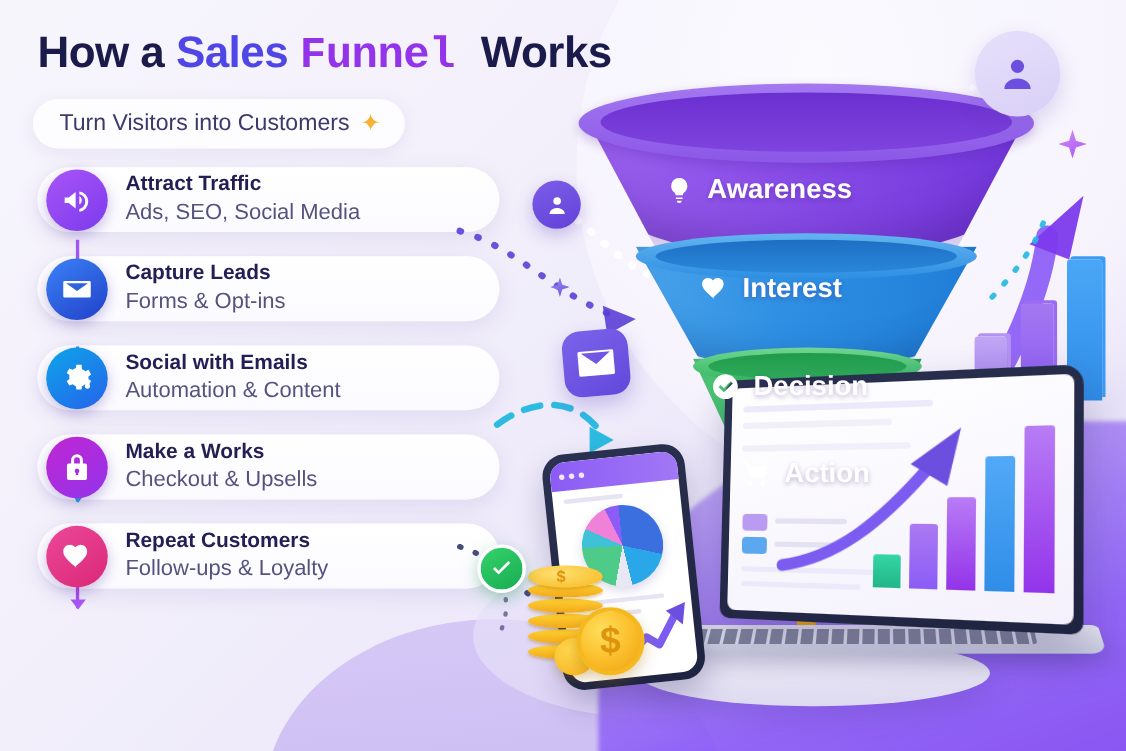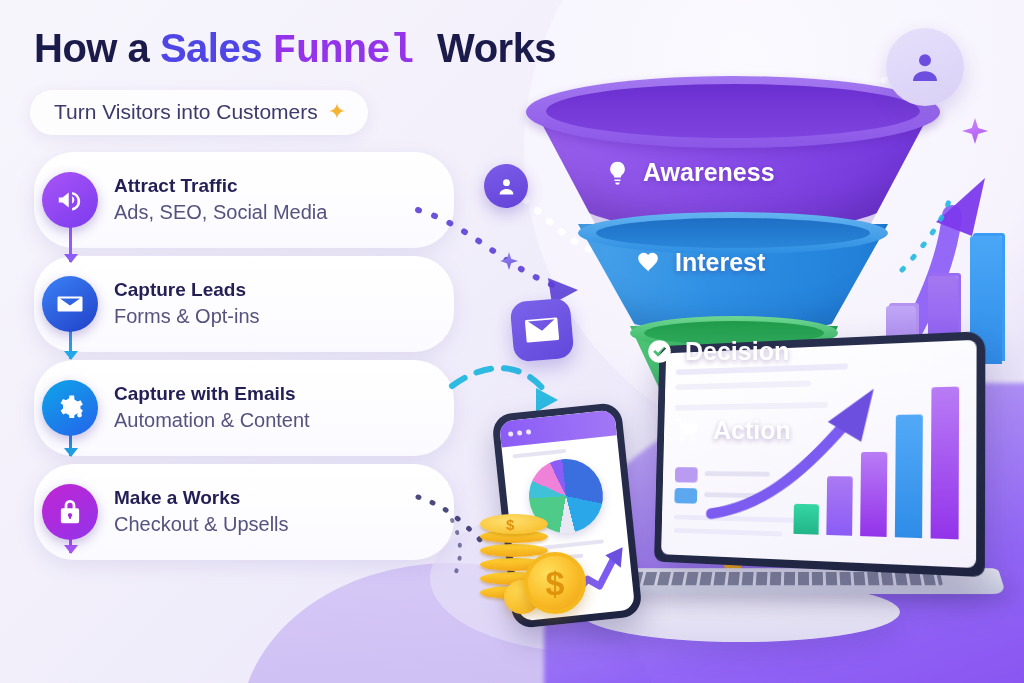--- a/index.html
+++ b/index.html
@@ -52,21 +52,21 @@
     display:flex; align-items:center; gap:10px;
     box-shadow:0 4px 16px rgba(110,90,180,.10);
   }
   .subtitle-pill .sub-text { font-size:21px; color:#3d3a6b; font-weight:500; white-space:nowrap; }
   .spark { color:#f5b233; font-size:22px; line-height:1; }
 
   
   .steps { position:absolute; left:34px; top:152px; width:420px; }
   .step {
     position:relative;
-    height:96px; margin-bottom:8px;
+    height:59px; margin-bottom:22px;
     background:linear-gradient(180deg,#ffffff 0%,#fbfaff 100%);
     border-radius:40px;
     display:flex; align-items:center;
     padding-left:8px;
     box-shadow:0 6px 20px rgba(110,90,180,.13);
   }
   .step-icon {
     width:56px; height:56px; min-width:56px; border-radius:50%;
     display:flex; align-items:center; justify-content:center;
     color:#fff;
@@ -356,41 +356,57 @@
     <div class="head" style="border-top:9px solid #1f9ee0;"></div>
   </div>
   <div class="step">
     <div class="step-icon" style="background:linear-gradient(145deg,#0ea5e9 0%,#2563eb 100%);">
       <svg viewBox="0 0 24 24">
           <path d="M12 8.2A3.8 3.8 0 1 0 12 15.8 3.8 3.8 0 0 0 12 8.2zm8.4 3.8a8.3 8.3 0 0 0-.12-1.4l2-1.5-1.9-3.3-2.35.95a8.2 8.2 0 0 0-2.43-1.4L15.3 2h-3.8l-.3 2.35a8.2 8.2 0 0 0-2.43 1.4L6.42 4.8 4.5 8.1l2 1.5a8.3 8.3 0 0 0 0 2.8l-2 1.5 1.92 3.3 2.35-.95a8.2 8.2 0 0 0 2.43 1.4l.3 2.35h3.8l.3-2.35a8.2 8.2 0 0 0 2.43-1.4l2.35.95 1.9-3.3-2-1.5c.08-.46.12-.93.12-1.4z"></path>
           <circle cx="19.6" cy="17.6" r="1.9"></circle>
         </svg>
     </div>
     <div class="step-text">
-      <div class="step-title">Capture with Emails</div>
+      <div class="step-title">Social with Emails</div>
       <div class="step-sub">Automation &amp; Content</div>
     </div>
   </div>
 
   <div class="connector" style="top:357px;height:44px;">
     <div class="line" style="background:linear-gradient(180deg,#c026d3,#a855f7);"></div>
     <div class="head" style="border-top:9px solid #a855f7;"></div>
   </div>
   <div class="step">
     <div class="step-icon" style="background:linear-gradient(145deg,#c026d3 0%,#9333ea 100%);">
       <svg viewBox="0 0 24 24">
           <path d="M12 2.4a4.3 4.3 0 0 0-4.3 4.3V9H6.1a1.4 1.4 0 0 0-1.4 1.4v9.2A1.4 1.4 0 0 0 6.1 21h11.8a1.4 1.4 0 0 0 1.4-1.4v-9.2A1.4 1.4 0 0 0 17.9 9h-1.6V6.7A4.3 4.3 0 0 0 12 2.4zm0 2.2a2.1 2.1 0 0 1 2.1 2.1V9H9.9V6.7A2.1 2.1 0 0 1 12 4.6zm0 8.2a1.7 1.7 0 0 1 .9 3.15V17.4h-1.8v-1.45A1.7 1.7 0 0 1 12 12.8z"></path>
         </svg>
     </div>
     <div class="step-text">
       <div class="step-title">Make a Works</div>
       <div class="step-sub">Checkout &amp; Upsells</div>
     </div>
   </div>
 
+  <div class="step">
+    <div class="step-icon" style="background:linear-gradient(145deg,#ec4899 0%,#db2777 100%);">
+      <svg viewBox="0 0 24 24">
+          <path d="M12 20.6l-1.5-1.36C5.1 14.4 2 11.6 2 8.2 2 5.5 4.1 3.4 6.8 3.4c1.5 0 3 .72 3.9 1.86A5 5 0 0 1 14.6 3.4C17.3 3.4 19.4 5.5 19.4 8.2c0 3.4-3.1 6.2-8.5 11.04z"></path>
+        </svg>
+    </div>
+    <div class="step-text">
+      <div class="step-title">Repeat Customers</div>
+      <div class="step-sub">Follow-ups &amp; Loyalty</div>
+    </div>
+    <div class="check-badge">
+      <svg viewBox="0 0 24 24">
+          <path d="M9.3 17.3 4.2 12.2l1.7-1.7 3.4 3.4 8.8-8.8 1.7 1.7z"></path>
+        </svg>
+    </div>
+  </div>
 </div>
 
 <svg class="decor" viewBox="0 0 1024 683">
 
   <g>
     <path d="M905 345 C 930 300, 948 255, 952 215" stroke="#8b5cf6" stroke-width="20" fill="none" stroke-linecap="round" opacity="0.92"></path>
     <path d="M936 222 L 985 178 L 972 236 Z" fill="#7c3aed" opacity="0.95"></path>
   </g>
 
   <path d="M418 210 C 470 225, 500 265, 560 288" stroke="#5b3fd6" stroke-width="6" fill="none" stroke-linecap="round" stroke-dasharray="1 16" opacity="0.9"></path>

